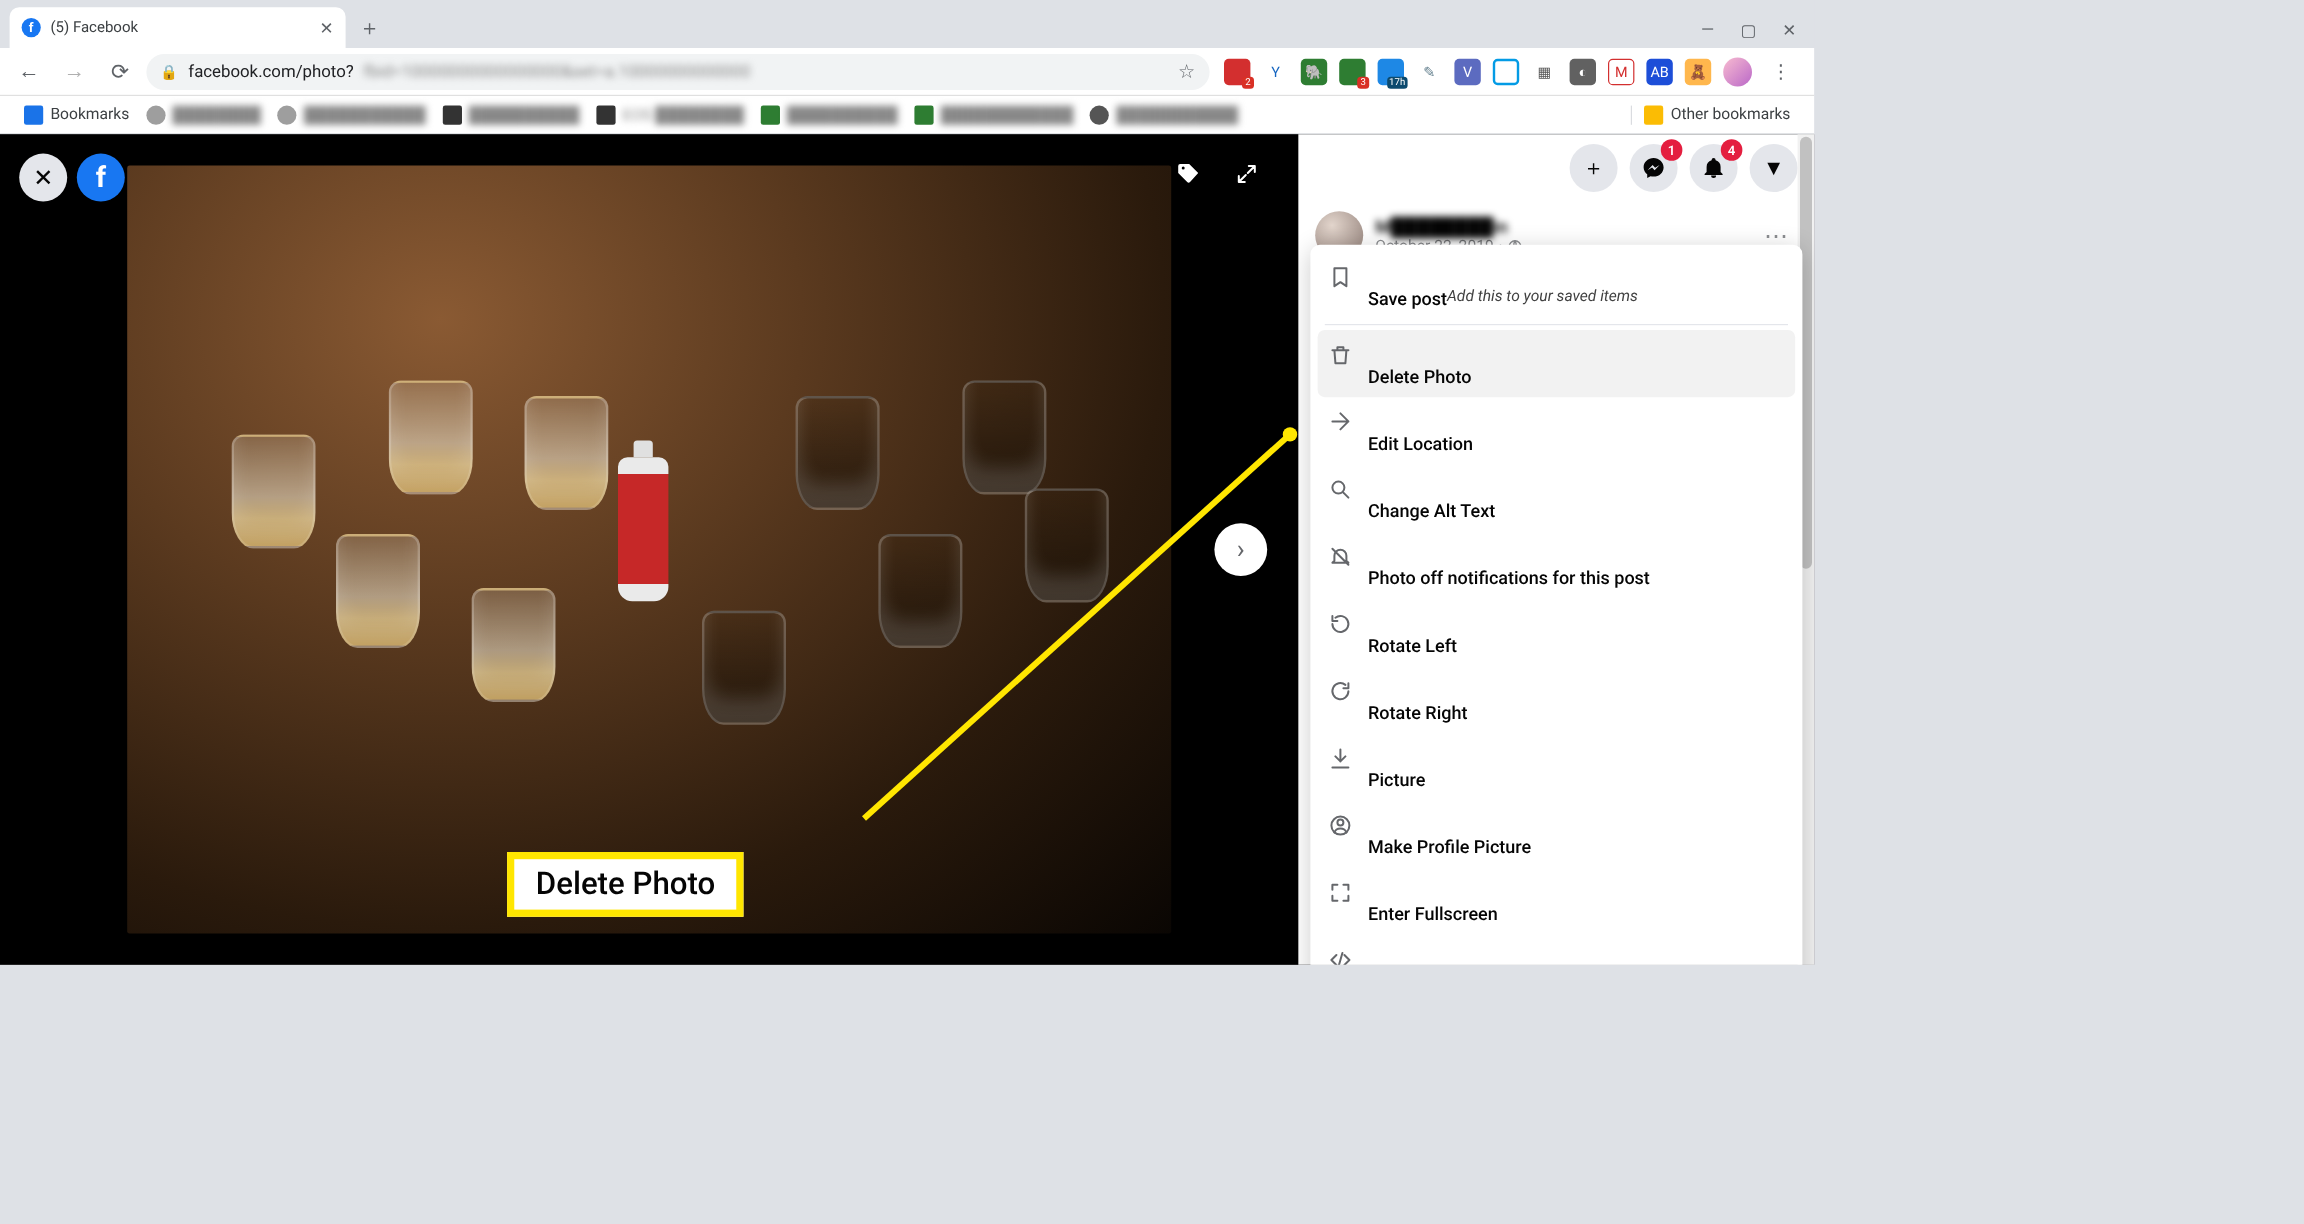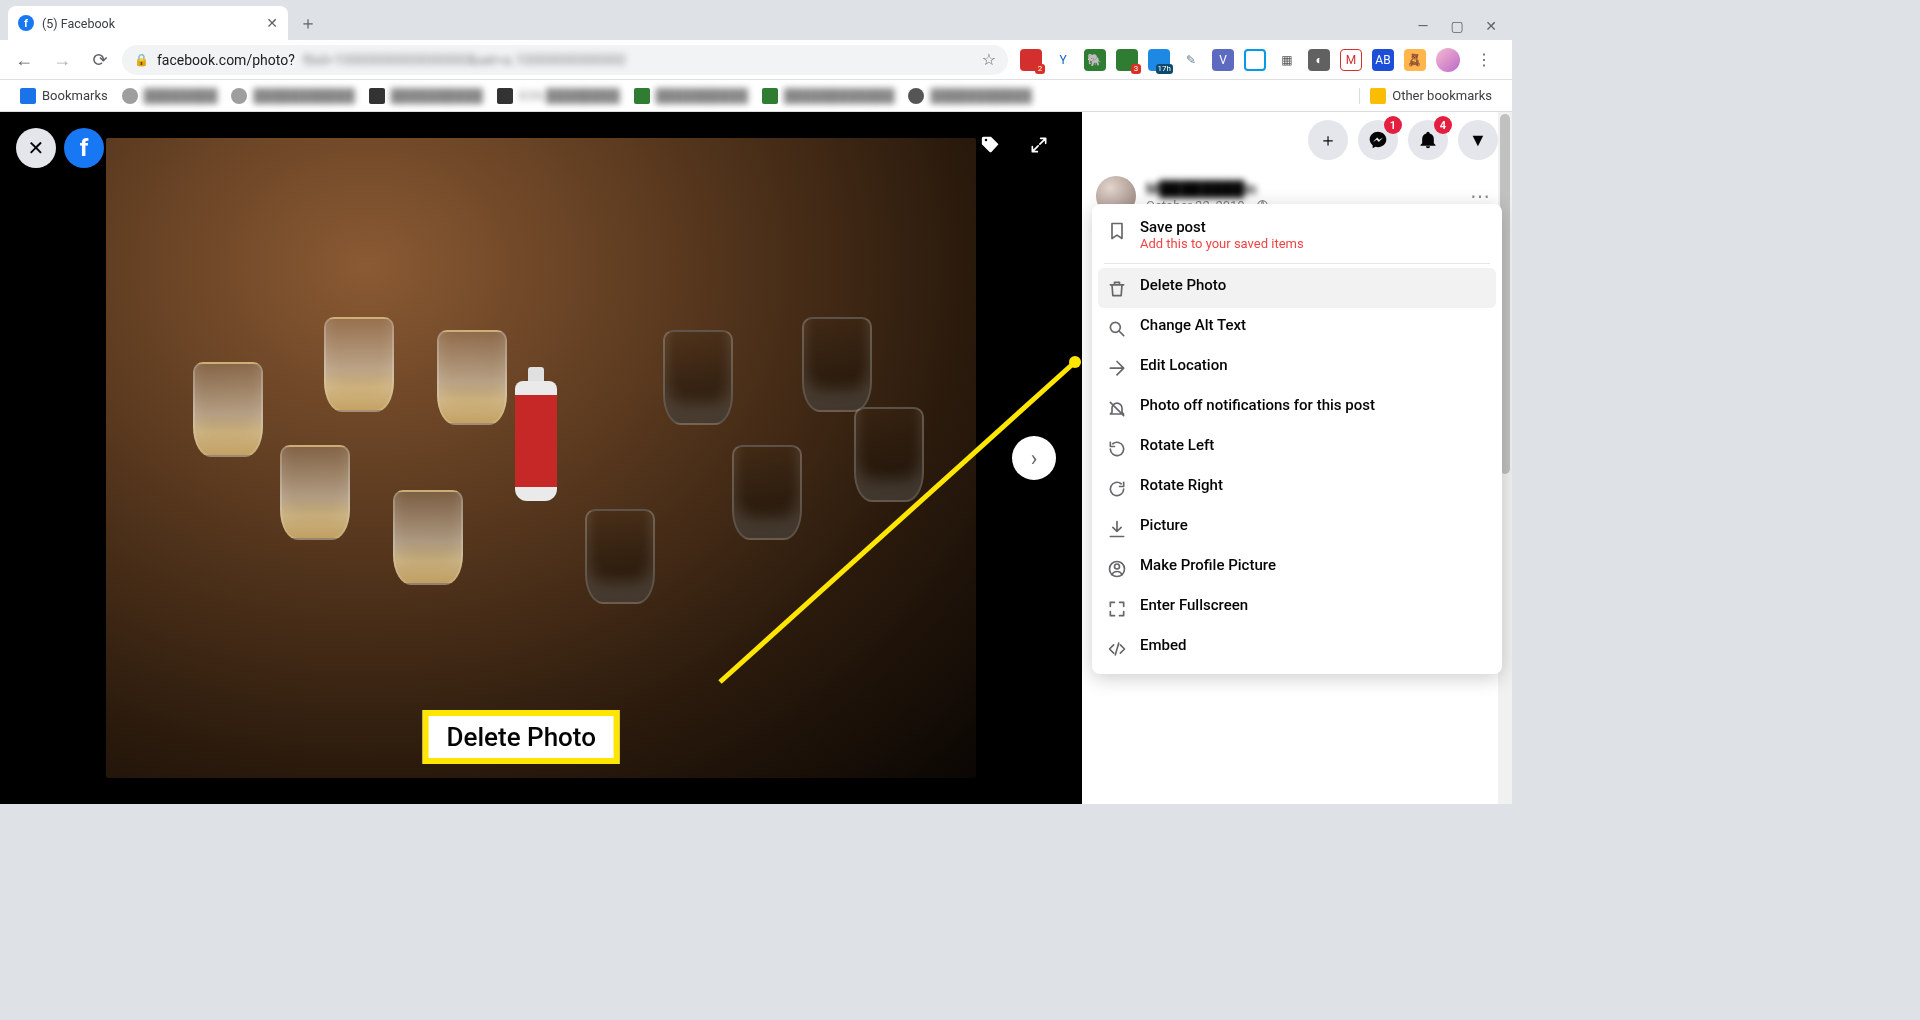--- a/index.html
+++ b/index.html
@@ -63,23 +63,23 @@
 .postinfo .meta { display:flex; flex-direction:column; }
 .username { font-weight:600; color:#050505; font-size:15px; filter:blur(3px);}
 .daterow { font-size:13px; color:#65676b; display:flex; align-items:center; gap:4px;}
 .dots3 { margin-left:auto; color:#65676b; font-size:20px; letter-spacing:2px; padding:0 6px;}
 
 
 .dropdown { position:absolute; top:92px; right:10px; left:10px; background:#fff; border-radius:8px; box-shadow:0 4px 20px rgba(0,0,0,0.2); padding:6px; z-index:50;}
 .dditem { display:flex; align-items:flex-start; gap:12px; padding:8px 8px; border-radius:6px; cursor:pointer;}
 .dditem:hover, .dditem.hovered { background:#f2f2f2; }
 .dditem .ddicon { width:22px; height:22px; display:flex; align-items:center; justify-content:center; color:#65676b; flex-shrink:0; margin-top:2px;}
-.dditem .ddtext { display:flex; flex-direction:column; }
+.dditem .ddtext { display:flex; flex-direction:row;margin-top:22px; }
 .dditem .ddlabel { font-size:15px; color:#050505; font-weight:500;}
-.dditem .ddsub { font-size:13px; color:#ef4444; }
+.dditem .ddsub { font-size:13px; color:#404040;font-style:italic; }
 .ddsep { height:1px; background:#e4e6eb; margin:4px 6px; }
 
 
 .scrollbar { position:absolute; right:0; top:0; bottom:0; width:14px; background: #f1f1f1; }
 .scrollbar .thumb { position:absolute; top:2px; left:2px; right:2px; height:360px; background:#c1c1c1; border-radius:6px;}
 
 
 .callout { position:absolute; bottom:40px; left:50%; transform:translateX(-60%); z-index:500; background:#fff; border:6px solid #ffe600; padding:6px 18px; font-size:26px; font-weight:500; color:#050505;}
 svg.arrow { position:absolute; z-index:499; pointer-events:none; }
 
@@ -270,36 +270,36 @@
               <path d="M4 7h16M9 7V4h6v3M6 7l1 13h10l1-13"></path>
             </svg>
           </span>
         <span class="ddtext">
             <span class="ddlabel">Delete Photo</span>
           </span>
       </div>
       <div class="dditem">
         <span class="ddicon">
             <svg class="svgicon" viewBox="0 0 24 24">
+              <path d="M12 3l8 8-8 8M4 11h16"></path>
+            </svg>
+          </span>
+        <span class="ddtext">
+            <span class="ddlabel">Edit Location</span>
+          </span>
+      </div>
+      <div class="dditem">
+        <span class="ddicon">
+            <svg class="svgicon" viewBox="0 0 24 24">
               <circle cx="10" cy="10" r="6"></circle>
               <path d="M20 20l-5-5"></path>
             </svg>
           </span>
         <span class="ddtext">
             <span class="ddlabel">Change Alt Text</span>
-          </span>
-      </div>
-      <div class="dditem">
-        <span class="ddicon">
-            <svg class="svgicon" viewBox="0 0 24 24">
-              <path d="M12 3l8 8-8 8M4 11h16"></path>
-            </svg>
-          </span>
-        <span class="ddtext">
-            <span class="ddlabel">Edit Location</span>
           </span>
       </div>
       <div class="dditem">
         <span class="ddicon">
             <svg class="svgicon" viewBox="0 0 24 24">
               <path d="M18 16v-5a6 6 0 0 0-12 0v5l-2 2h16zM4 4l16 16"></path>
             </svg>
           </span>
         <span class="ddtext">
             <span class="ddlabel">Photo off notifications for this post</span>

